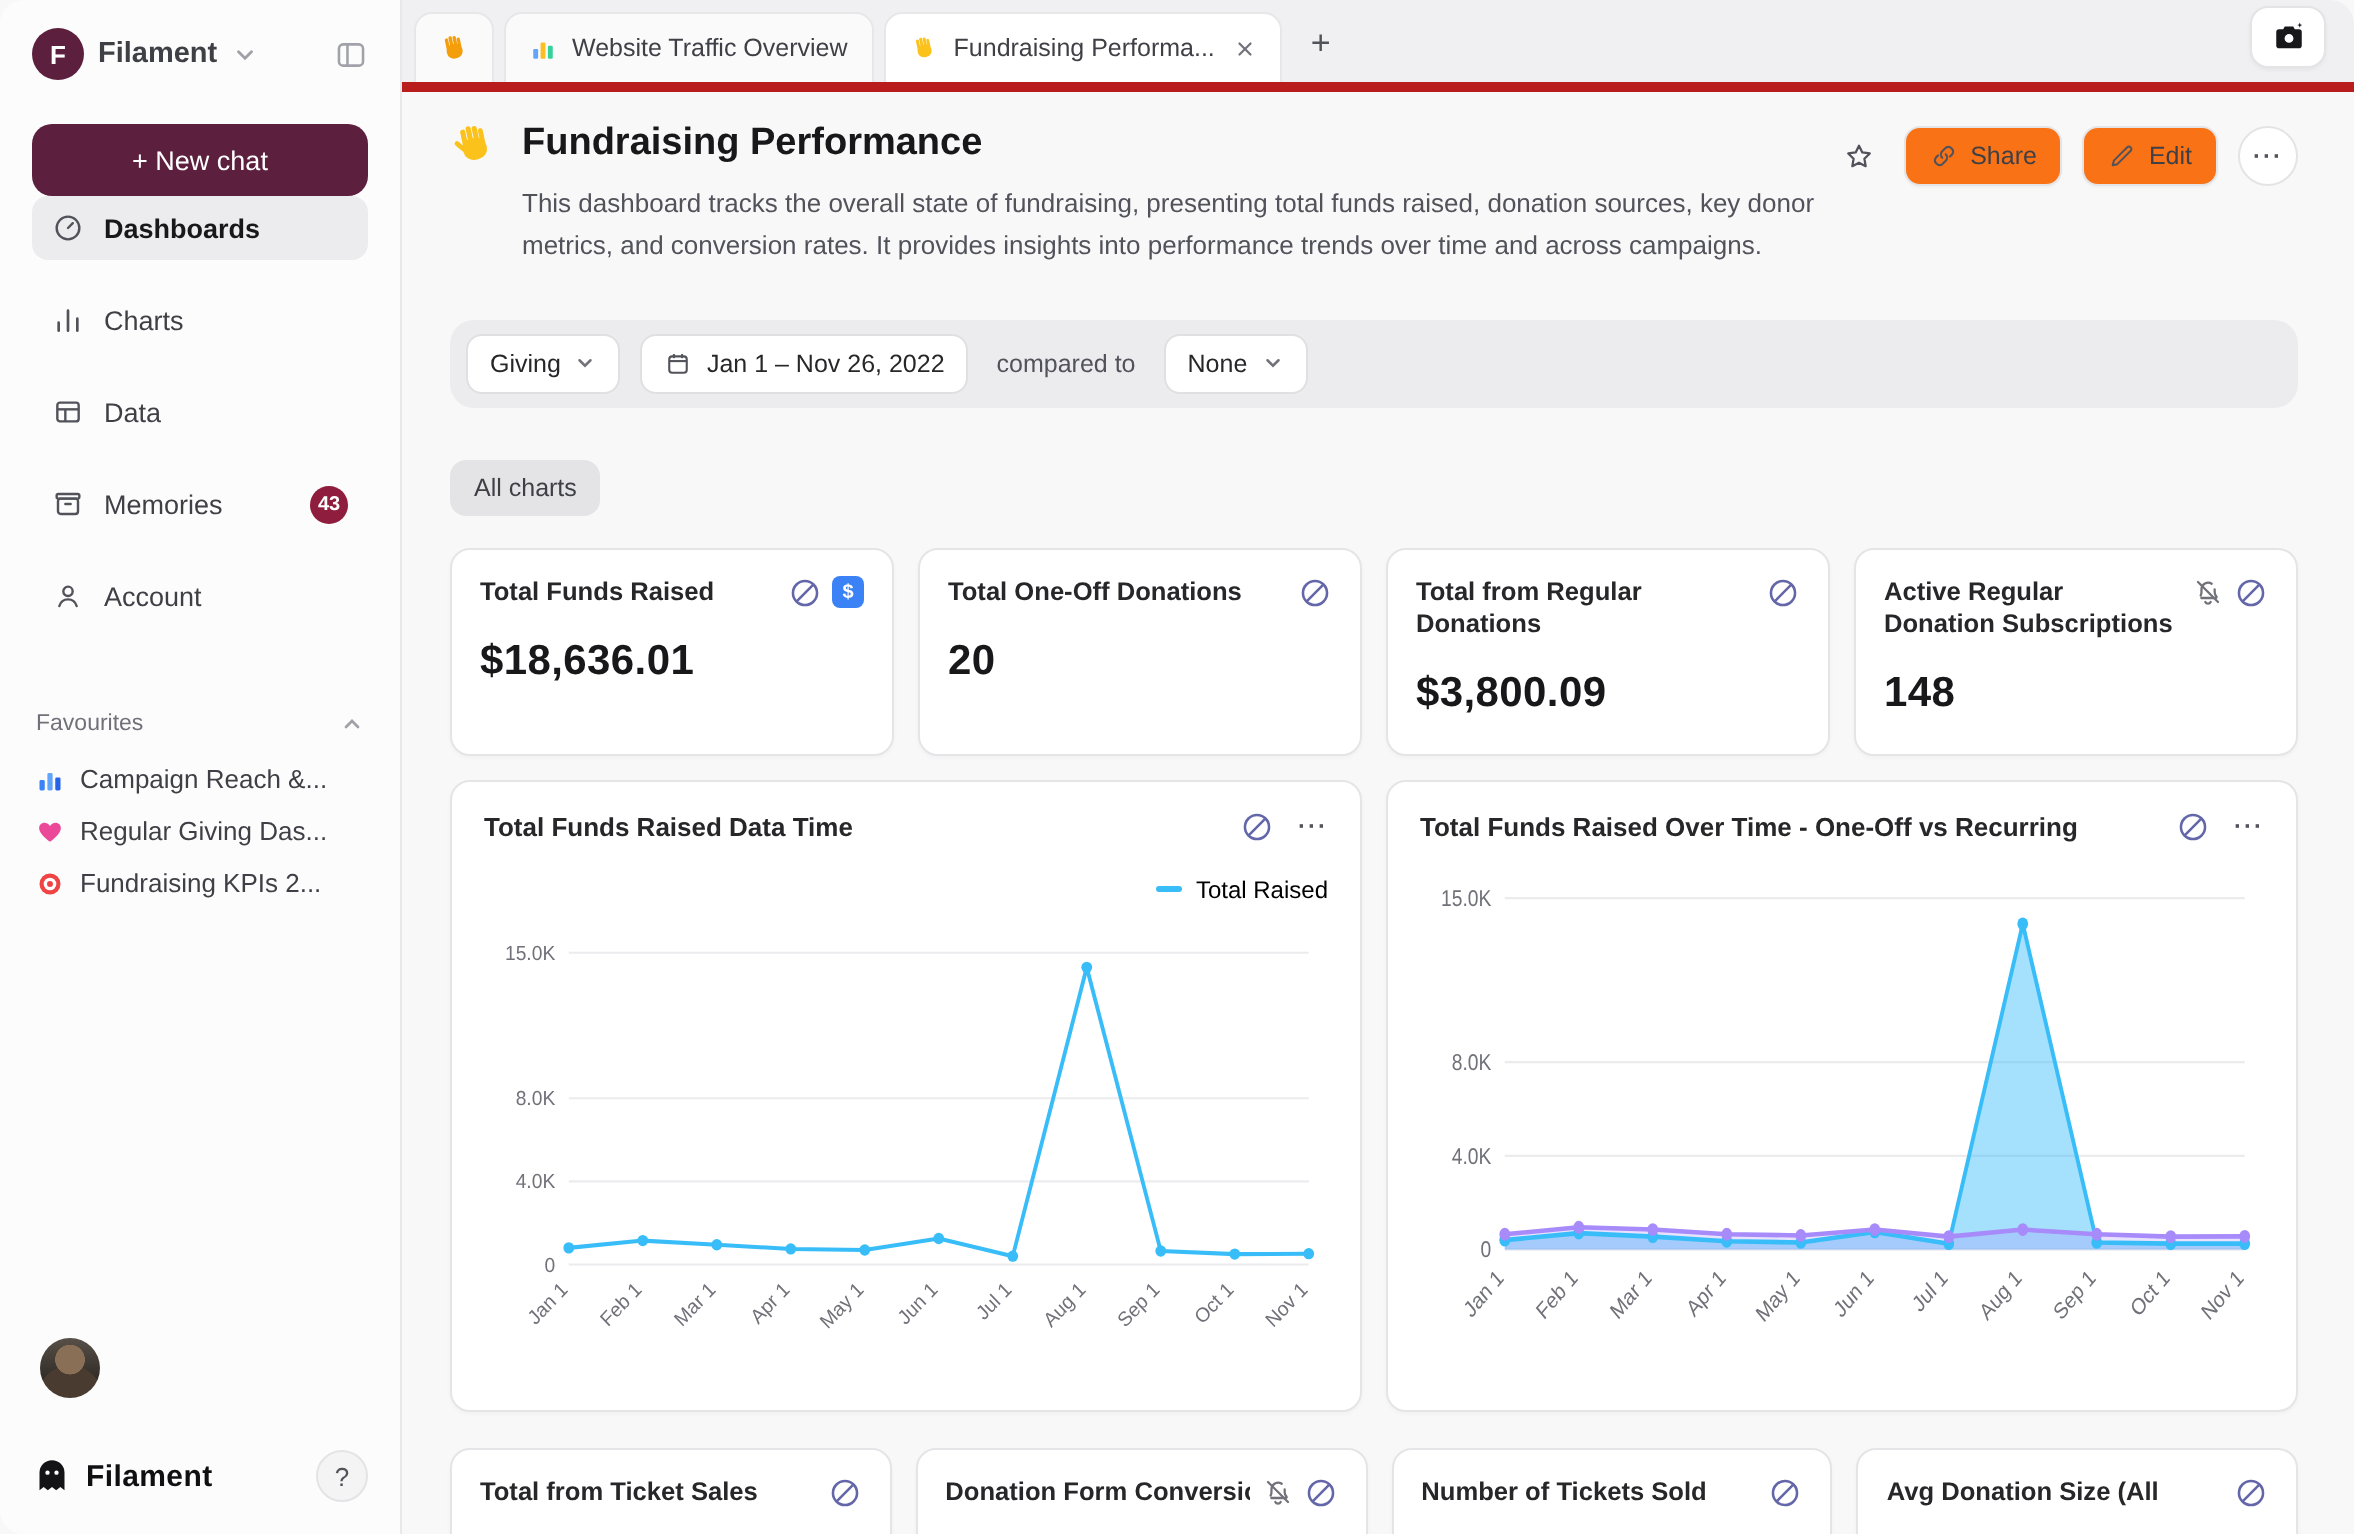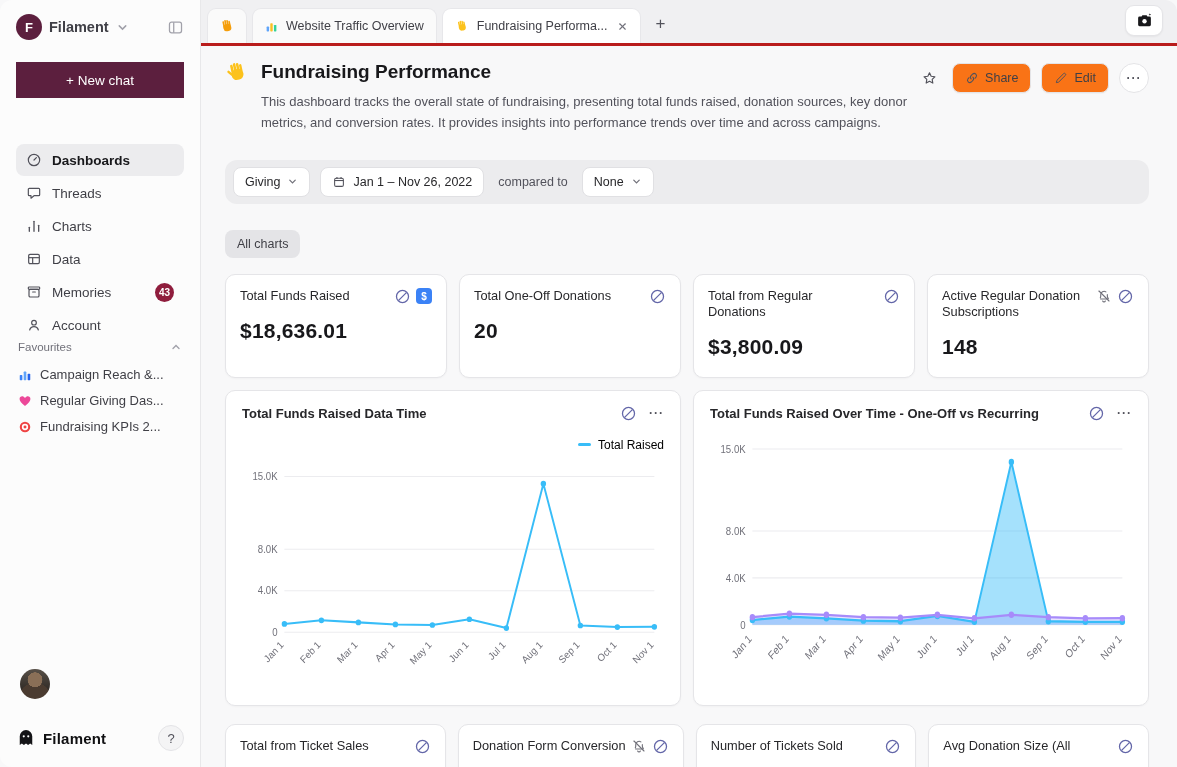--- a/index.html
+++ b/index.html
@@ -10,48 +10,48 @@
   }
   svg{display:block}
   
   .sidebar{width:201px;min-width:201px;background:#fcfcfc;border-right:1px solid #e8e8ea;
     display:flex;flex-direction:column;padding:14px 16px 16px}
   .side-top{display:flex;align-items:center;gap:7px}
   .logo-circle{width:26px;height:26px;border-radius:50%;background:#5c1f3e;color:#fff;
     font-size:13px;font-weight:bold;display:flex;align-items:center;justify-content:center}
   .brand{font-size:14.5px;font-weight:700;color:#3f3f46}
   .side-top .spacer{flex:1}
-  .new-chat{margin-top:22px;height:36px;width:100%;border-radius:0;background:#5c1f3e;color:#fff;
+  .new-chat{margin-top:22px;height:36px;width:100%;border-radius:10px;background:#5c1f3e;color:#fff;
     font-size:13.5px;display:flex;align-items:center;justify-content:center;border:none;cursor:pointer;
     font-family:inherit}
-  .nav{margin-top:46px;display:flex;flex-direction:column;gap:1px}
+  .nav{display:flex;flex-direction:column;gap:14px}
   .nav-item{display:flex;align-items:center;gap:10px;height:32px;padding:0 10px;border-radius:8px;
     font-size:13.5px;color:#3f3f46;cursor:pointer}
   .nav-item.active{background:#ececee;color:#18181b;font-weight:600}
   .nicon{width:16px;height:16px;color:#52525b}
   .nav-badge{margin-left:auto;background:#8f1d3d;color:#fff;border-radius:50%;min-width:19px;height:19px;
     font-size:10px;display:flex;align-items:center;justify-content:center;font-weight:700}
-  .fav-label{font-size:11.5px;color:#71717a;display:flex;align-items:flex-end;
+  .fav-label{margin-top:42px;font-size:11.5px;color:#71717a;display:flex;align-items:flex-end;
     justify-content:space-between;padding:0 2px}
   .fav-list{margin-top:14px;display:flex;flex-direction:column;gap:11px}
   .fav-item{display:flex;gap:8px;font-size:13px;color:#3f3f46;align-items:center;padding:0 2px;cursor:pointer;
     white-space:nowrap;overflow:hidden}
   .avatar{margin-top:auto;width:30px;height:30px;border-radius:50%;margin-left:4px;cursor:pointer;
     background:
       radial-gradient(circle at 50% 36%, #8a6f57 0 30%, rgba(0,0,0,0) 31%),
       radial-gradient(circle at 50% 100%, #4a3b30 0 48%, rgba(0,0,0,0) 49%),
       linear-gradient(#585048,#1f1b18);}
   .side-footer{margin-top:26px;display:flex;align-items:center;gap:7px}
   .footer-brand{font-size:15px;font-weight:700;color:#101012;letter-spacing:.2px}
   .help-btn{margin-left:auto;width:26px;height:26px;border-radius:50%;background:#f4f4f5;
     border:1px solid #e4e4e7;color:#52525b;font-size:13px;display:flex;align-items:center;
     justify-content:center;cursor:pointer}
   
   .main{flex:1;display:flex;flex-direction:column;min-width:0}
-  .tabbar{height:46px;background:#f0f0f2;border-bottom:3px solid #b91c1c;display:flex;
+  .tabbar{height:46px;background:#f0f0f2;border-bottom:5px solid #b91c1c;display:flex;
     align-items:flex-end;padding:0 14px 0 6px;gap:5px}
   .tab{height:35px;display:flex;align-items:center;gap:8px;padding:0 12px;border-radius:9px 9px 0 0;
     font-size:12.5px;color:#3f3f46;background:#fafafa;border:1px solid #e7e7ea;border-bottom:none;
     cursor:pointer;white-space:nowrap}
   .tab.active{background:#ffffff;font-weight:500}
   .tab.pinned{width:40px;justify-content:center;padding:0}
   .tab-close{display:flex;margin-left:2px;cursor:pointer}
   .new-tab{width:28px;height:30px;margin-bottom:4px;display:flex;align-items:center;justify-content:center;
     color:#52525b;font-size:17px;cursor:pointer;background:none;border:none;font-family:inherit}
   .camera-btn{margin-left:auto;margin-bottom:7px;width:38px;height:31px;background:#fff;
@@ -75,21 +75,21 @@
     align-items:center;gap:10px}
   .select-pill,.date-pill{height:30px;background:#fff;border:1px solid #e0e0e3;border-radius:8px;
     display:flex;align-items:center;gap:7px;padding:0 11px;font-size:12.5px;color:#27272a;cursor:pointer}
   .compared-label{font-size:12.5px;color:#52525b;margin:0 4px}
   .chip{margin-top:26px;display:inline-flex;align-items:center;height:28px;padding:0 12px;
     background:#e4e4e7;border-radius:8px;font-size:12.5px;color:#3f3f46;cursor:pointer}
   .card{background:#fff;border:1px solid #e5e5e8;border-radius:10px;box-shadow:0 1px 2px rgba(0,0,0,.03)}
   .kpi-grid{margin-top:16px;display:grid;grid-template-columns:repeat(4,1fr);gap:12px}
   .kpi-card{height:104px;padding:13px 14px;display:flex;flex-direction:column}
   .kpi-head{display:flex;align-items:flex-start;gap:6px}
-  .kpi-title{font-size:12.8px;font-weight:400;color:#27272a;line-height:1.3;max-width:152px}
+  .kpi-title{font-size:12.8px;font-weight:700;color:#27272a;line-height:1.3;max-width:152px}
   .kpi-icons{margin-left:auto;display:flex;gap:5px;align-items:center}
   .kpi-value{margin-top:14px;font-size:21px;font-weight:600;color:#18181b;letter-spacing:.2px}
   .dollar-badge{width:16px;height:16px;border-radius:4px;background:#3b82f6;color:#fff;font-size:10px;
     font-weight:700;display:flex;align-items:center;justify-content:center}
   .islash{width:17px;height:17px;color:#6366a8}
   .ibell{width:16px;height:16px;color:#71717a}
   .chart-grid{margin-top:12px;display:grid;grid-template-columns:repeat(2,1fr);gap:12px}
   .chart-card{height:316px;padding:14px 16px;display:flex;flex-direction:column}
   .cc-head{display:flex;align-items:center}
   .cc-title{font-size:13px;font-weight:700;color:#27272a}
@@ -131,26 +131,20 @@
 
   <button class="new-chat">+ New chat</button>
 
   <nav class="nav">
     <div class="nav-item active">
       <svg class="nicon" viewBox="0 0 24 24" fill="none" stroke="currentColor" stroke-width="1.8">
           <circle cx="12" cy="12" r="8.5"></circle>
           <path d="M12 12l3.6-3.6" stroke-linecap="round"></path>
         </svg>
       <span>Dashboards</span>
-    </div>
-    <div class="nav-item">
-      <svg class="nicon" viewBox="0 0 24 24" fill="none" stroke="currentColor" stroke-width="1.8">
-          <path d="M5 5h14a1.5 1.5 0 0 1 1.5 1.5v8a1.5 1.5 0 0 1-1.5 1.5h-7l-4.5 3.8V16H5a1.5 1.5 0 0 1-1.5-1.5v-8A1.5 1.5 0 0 1 5 5z" stroke-linejoin="round"></path>
-        </svg>
-      <span>Threads</span>
     </div>
     <div class="nav-item">
       <svg class="nicon" viewBox="0 0 24 24" fill="none" stroke="currentColor" stroke-width="2" stroke-linecap="round">
           <path d="M5 20v-6"></path>
           <path d="M12 20V5"></path>
           <path d="M19 20v-9"></path>
         </svg>
       <span>Charts</span>
     </div>
     <div class="nav-item">

